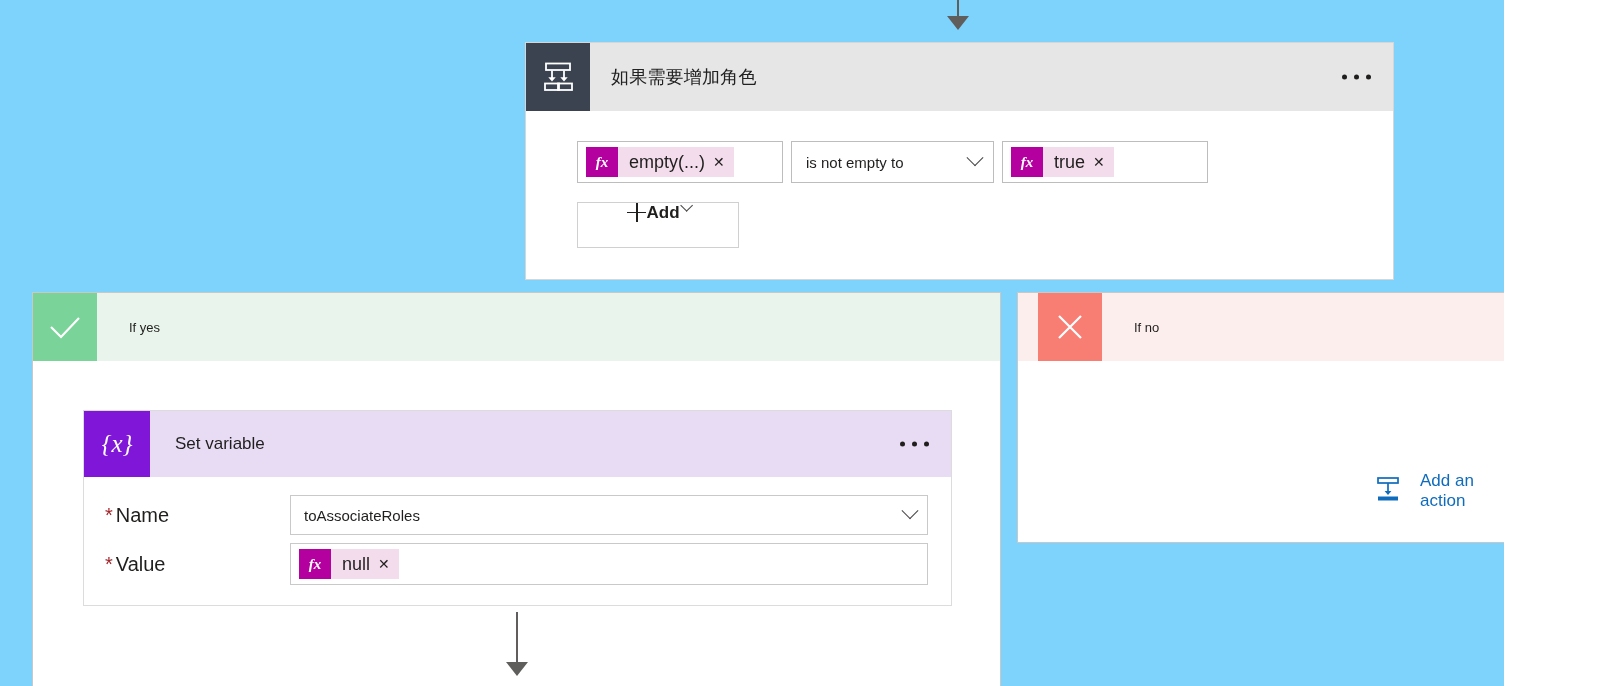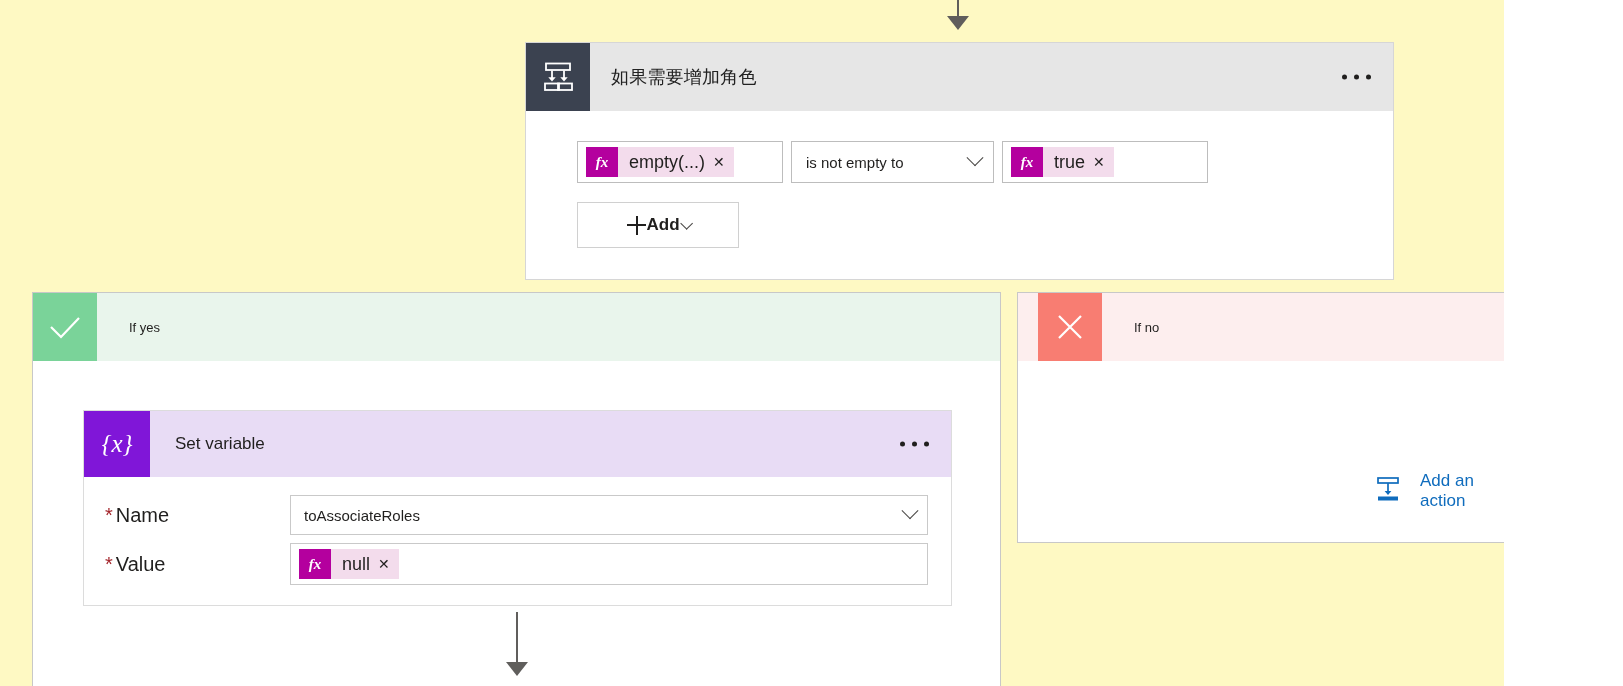--- a/index.html
+++ b/index.html
@@ -6,21 +6,21 @@
   html, body {
     margin: 0; padding: 0;
     background: #ffffff;
     font-family: "Liberation Sans", "DejaVu Sans", sans-serif;
   }
   #canvas {
     position: relative;
     width: 1504px;
     height: 686px;
     overflow: hidden;
-    background: #fef9c3;
+    background: #7dd3fc;
   }
 
   
   .connector { position: absolute; }
   .conn-line {
     position: absolute;
     width: 2px;
     background: #605e5c;
   }
   .conn-head {
@@ -136,21 +136,21 @@
     border-bottom: 1.6px solid #484644;
     transform: rotate(45deg) translate(-3px,-3px);
   }
 
   .add-btn {
     margin-top: 19px;
     width: 162px; height: 46px;
     border: 1px solid #d0d0d0;
     background: #fff;
     display: flex;
-    align-items: center;
+    align-items: flex-start;
     justify-content: center;
     cursor: pointer;
   }
   .plus {
     position: relative;
     width: 19px; height: 19px;
   }
   .plus:before, .plus:after {
     content: ""; position: absolute; background: #201f1e;
   }

